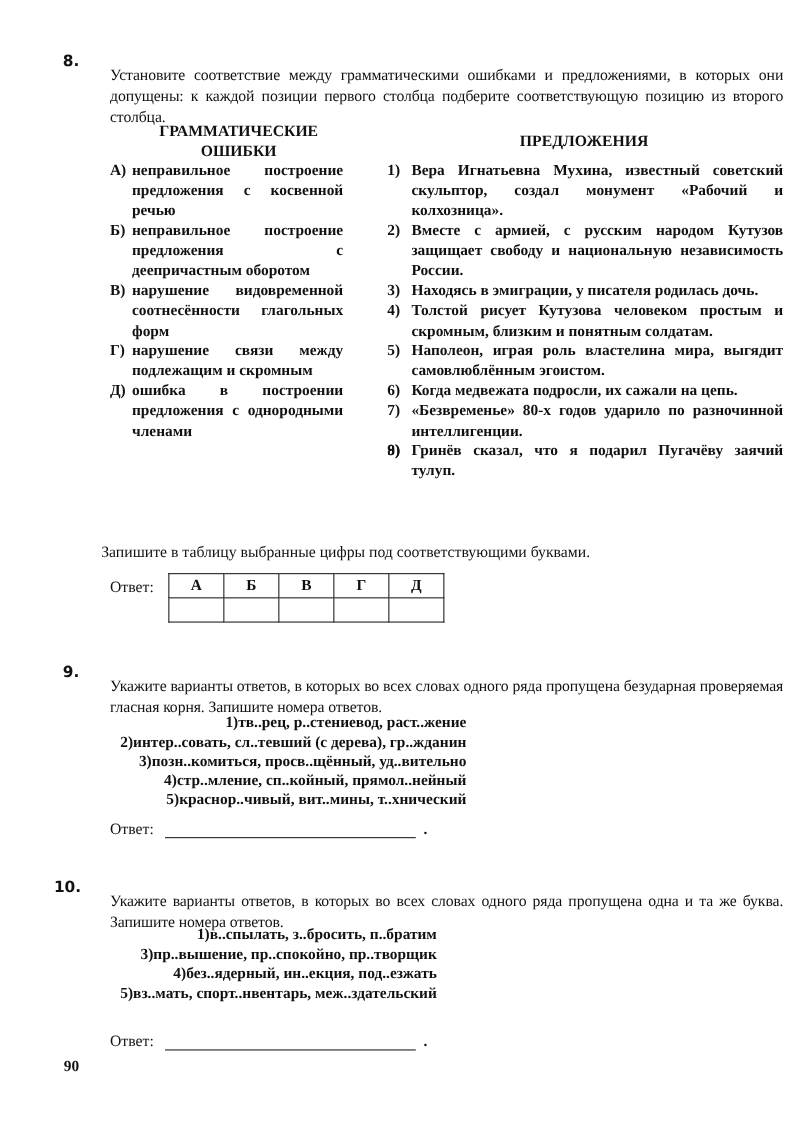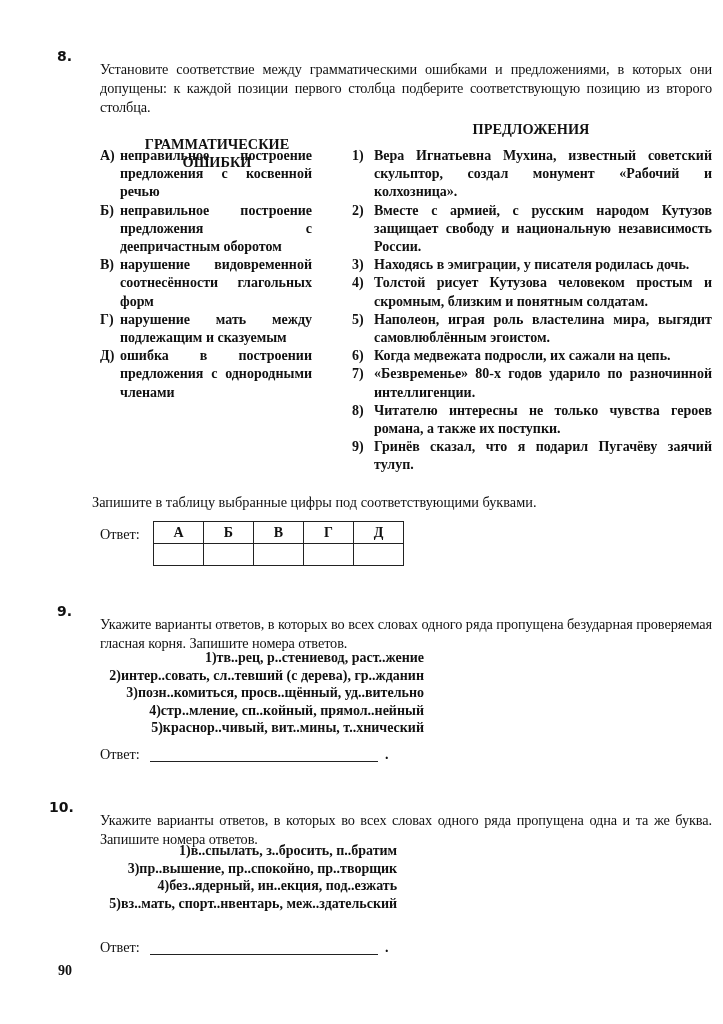--- a/index.html
+++ b/index.html
@@ -68,43 +68,43 @@
 </head>
 <body>
 
 <div class="page">
 
   <div class="task" style="top:48px;">
     <span class="task-num">8.</span>
     <div class="task-text">Установите соответствие между грамматическими ошибками и предложениями, в которых они допущены: к каждой позиции первого столбца подберите соответствующую позицию из второго столбца.</div>
   </div>
 
-  <div class="col-head" style="left:112px; width:210px; top:111px;margin-top:24px;">
+  <div class="col-head" style="left:112px; width:210px; top:111px;">
     <div>ГРАММАТИЧЕСКИЕ</div>
     <div>ОШИБКИ</div>
   </div>
   <div class="col-head" style="left:350px; width:362px; top:120px;">ПРЕДЛОЖЕНИЯ</div>
 
   <div class="col left-col" style="left:100px; top:147px; width:212px;">
     <div class="item"><span class="lbl">А)</span><span>неправильное построение предложения с косвенной речью</span></div>
     <div class="item"><span class="lbl">Б)</span><span>неправильное построение предложения с деепричастным оборотом</span></div>
     <div class="item"><span class="lbl">В)</span><span>нарушение видовременной соотнесённости глагольных форм</span></div>
-    <div class="item"><span class="lbl">Г)</span><span>нарушение мать между подлежащим и сказуемым</span></div>
+    <div class="item"><span class="lbl">Г)</span><span>нарушение связи между подлежащим и скромным</span></div>
     <div class="item"><span class="lbl">Д)</span><span>ошибка в построении предложения с однородными членами</span></div>
   </div>
 
   <div class="col" style="left:352px; top:147px; width:360px;">
     <div class="item"><span class="lbl">1)</span><span>Вера Игнатьевна Мухина, известный советский скульптор, создал монумент «Рабочий и колхозница».</span></div>
     <div class="item"><span class="lbl">2)</span><span>Вместе с армией, с русским народом Кутузов защищает свободу и национальную независимость России.</span></div>
     <div class="item"><span class="lbl">3)</span><span>Находясь в эмиграции, у писателя родилась дочь.</span></div>
     <div class="item"><span class="lbl">4)</span><span>Толстой рисует Кутузова человеком простым и скромным, близким и понятным солдатам.</span></div>
     <div class="item"><span class="lbl">5)</span><span>Наполеон, играя роль властелина мира, выгядит самовлюблённым эгоистом.</span></div>
     <div class="item"><span class="lbl">6)</span><span>Когда медвежата подросли, их сажали на цепь.</span></div>
     <div class="item"><span class="lbl">7)</span><span>«Безвременье» 80-х годов ударило по разночинной интеллигенции.</span></div>
-    <div class="item"><span class="lbl">8)</span><span>Читателю интересны не только чувства героев романа, а также их поступки.</span></div>
+    <div class="item"><span class="lbl">8)</span></div>
     <div class="item"><span class="lbl">9)</span><span>Гринёв сказал, что я подарил Пугачёву заячий тулуп.</span></div>
   </div>
 
   <div class="instr">Запишите в таблицу выбранные цифры под соответствующими буквами.</div>
 
   <div class="answer-label" style="left:100px; top:526px;">Ответ:</div>
   <table class="ans">
     <tbody>
         <tr>
       <td>А</td>

